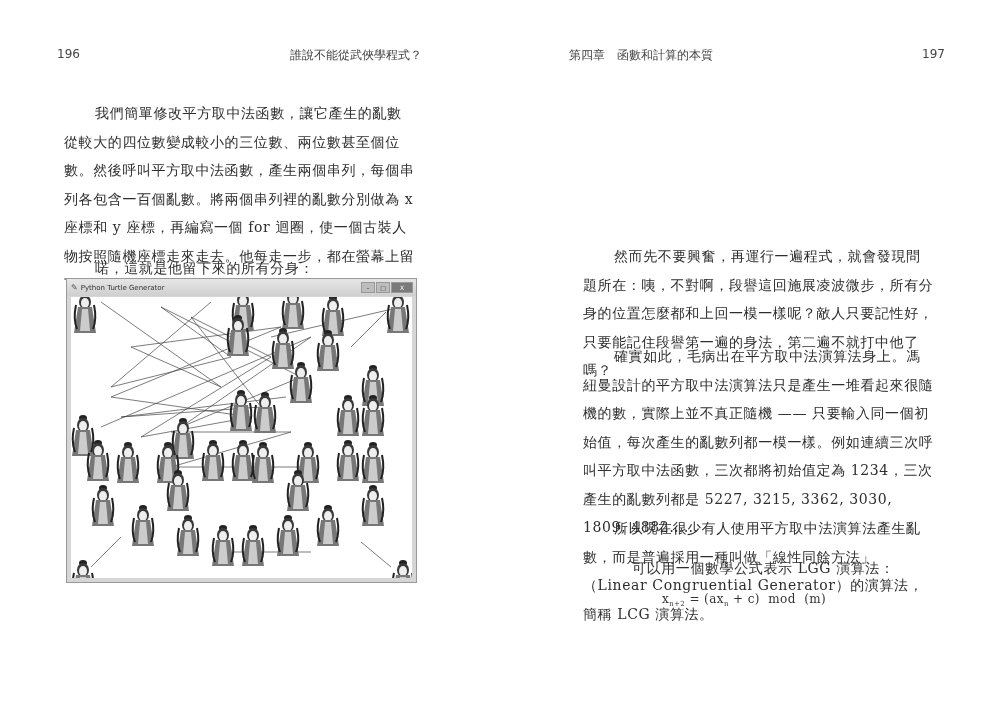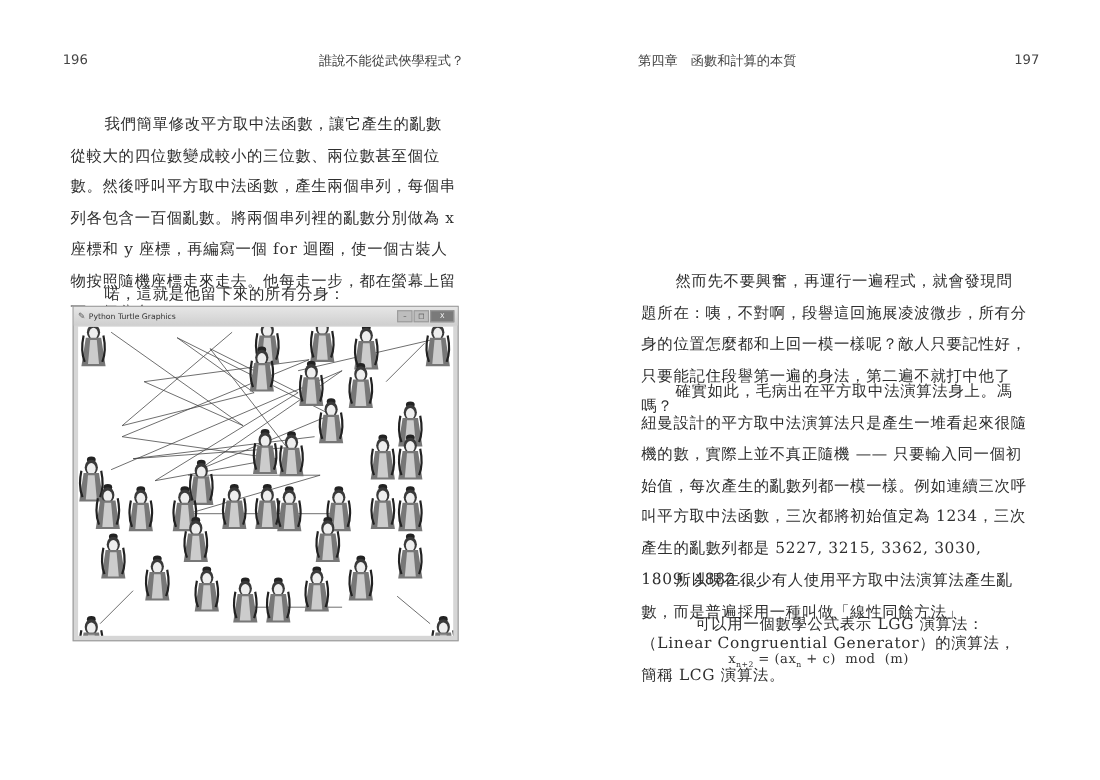--- a/index.html
+++ b/index.html
@@ -47,21 +47,21 @@
 <div class="page page-left">
   <span class="running-head" style="left:57px;">196</span>
   <span class="running-head" style="left:290px;">誰說不能從武俠學程式？</span>
 
   <p class="para indent" style="left:64px; top:99px; width:352px;">我們簡單修改平方取中法函數，讓它產生的亂數從較大的四位數變成較小的三位數、兩位數甚至個位數。然後呼叫平方取中法函數，產生兩個串列，每個串列各包含一百個亂數。將兩個串列裡的亂數分別做為 x 座標和 y 座標，再編寫一個 for 迴圈，使一個古裝人物按照隨機座標走來走去。他每走一步，都在螢幕上留下一個分身。</p>
   <p class="para indent" style="left:64px; top:254px; width:352px;">喏，這就是他留下來的所有分身：</p>
 
   <div class="tk-window">
     <div class="tk-titlebar">
       <span class="feather">✎</span>
-      <span>Python Turtle Graphics</span>
+      <span>Python Turtle Generator</span>
       <div class="tk-controls">
         <span class="tk-btn">–</span>
         <span class="tk-btn">□</span>
         <span class="tk-btn close">X</span>
       </div>
     </div>
     <div class="tk-canvas">
       <svg width="343" height="283" viewBox="0 0 343 283">
         <defs>
           <g id="fig">
@@ -120,21 +120,21 @@
           <use href="#fig" x="205" y="215"></use>
           <use href="#fig" x="245" y="205"></use>
         <use href="#fig" x="0" y="260"></use>
           <use href="#fig" x="320" y="260"></use>
       </svg>
     </div>
   </div>
 </div>
 
 <div class="page page-right">
-  <span class="running-head" style="left:69px;margin-left:11px;">第四章　函數和計算的本質</span>
+  <span class="running-head" style="left:69px;">第四章　函數和計算的本質</span>
   <span class="running-head" style="left:422px;">197</span>
 
   <p class="para indent" style="left:83px; top:242px; width:352px;">然而先不要興奮，再運行一遍程式，就會發現問題所在：咦，不對啊，段譽這回施展凌波微步，所有分身的位置怎麼都和上回一模一樣呢？敵人只要記性好，只要能記住段譽第一遍的身法，第二遍不就打中他了嗎？</p>
   <p class="para indent" style="left:83px; top:342px; width:352px;">確實如此，毛病出在平方取中法演算法身上。馮紐曼設計的平方取中法演算法只是產生一堆看起來很隨機的數，實際上並不真正隨機 —— 只要輸入同一個初始值，每次產生的亂數列都一模一樣。例如連續三次呼叫平方取中法函數，三次都將初始值定為 1234，三次產生的亂數列都是 5227, 3215, 3362, 3030, 1809, 4882……</p>
   <p class="para indent" style="left:83px; top:483px; width:352px;margin-top:31px;">所以現在很少有人使用平方取中法演算法產生亂數，而是普遍採用一種叫做「線性同餘方法」（Linear Congruential Generator）的演算法，簡稱 LCG 演算法。</p>
   <p class="para indent" style="left:101px; top:554px; width:352px;">可以用一個數學公式表示 LGG 演算法：</p>
 </div>
 
 <div class="formula">
   <span>x</span><sub>n+2</sub><span> = </span><span>(ax</span><sub>n</sub><span style="white-space:pre;"> + c)  mod  (m)</span>

